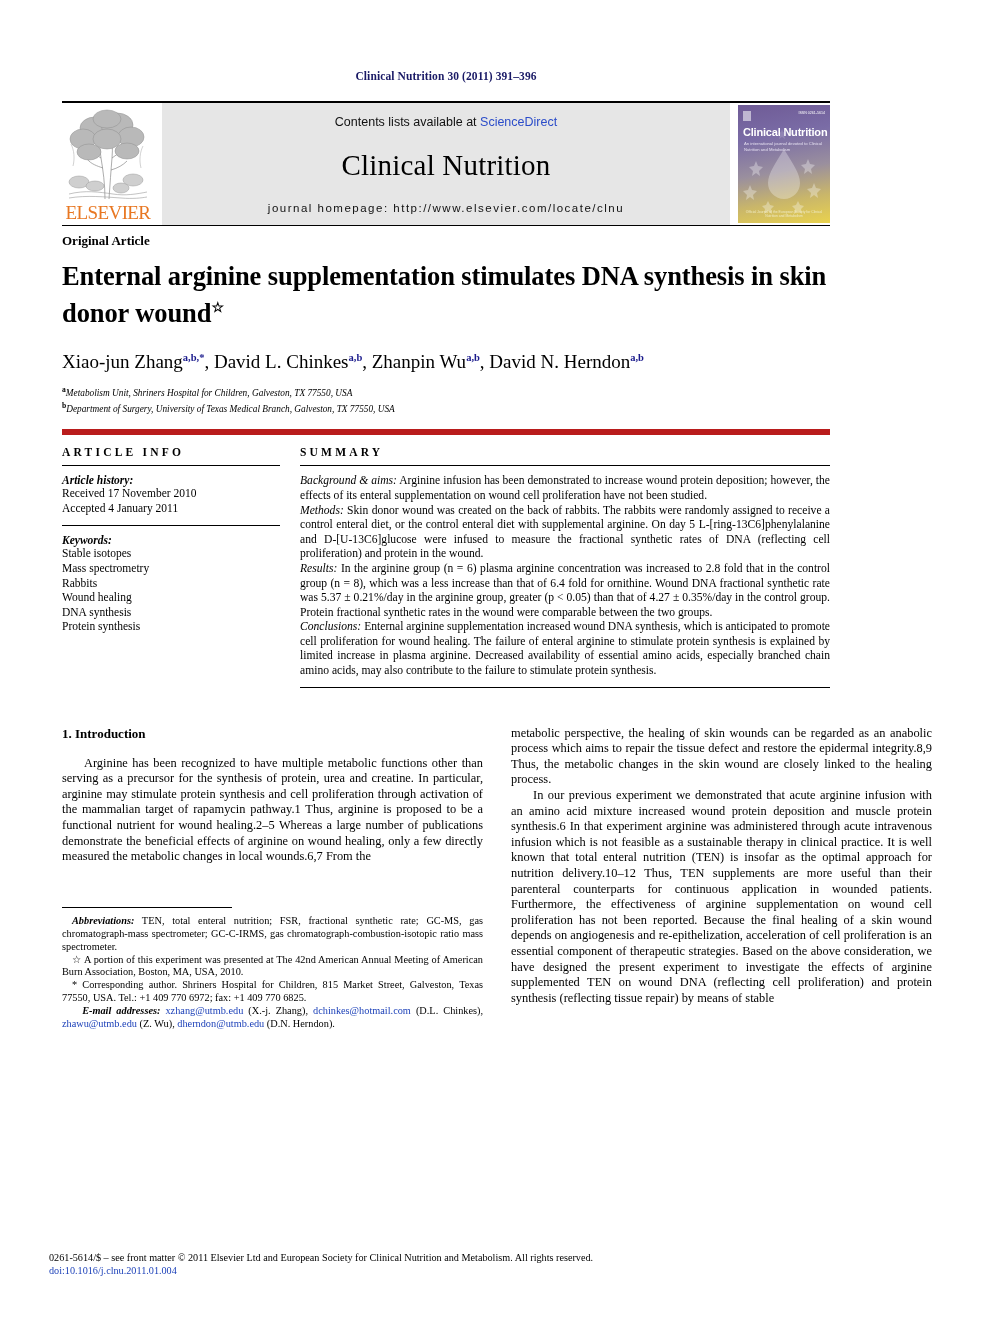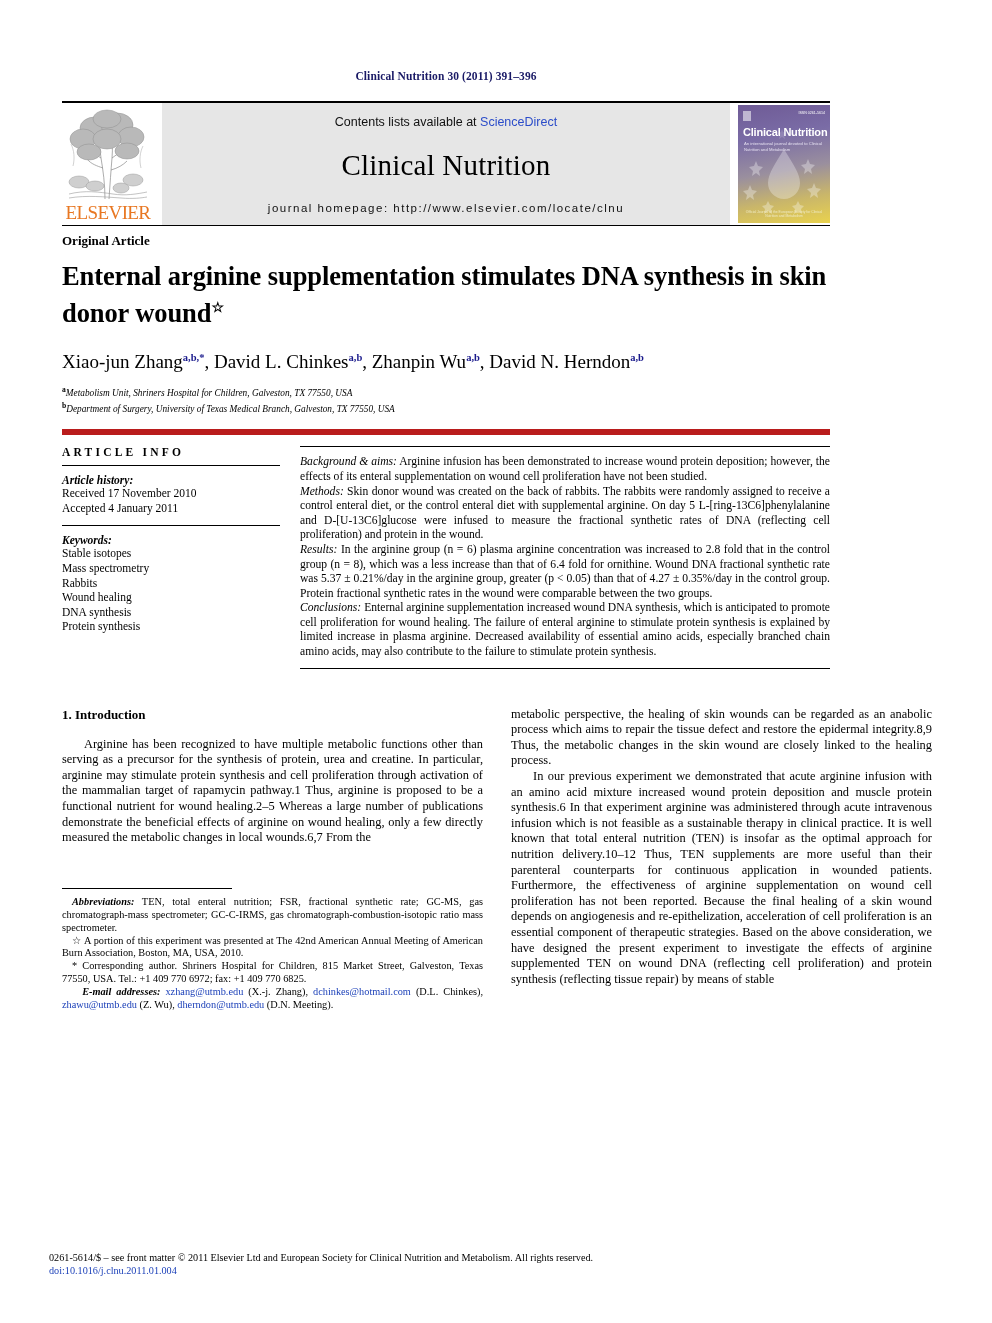--- a/index.html
+++ b/index.html
@@ -372,20 +372,21 @@
         <div class="kw-line">Stable isotopes</div>
         <div class="kw-line">Mass spectrometry</div>
         <div class="kw-line">Rabbits</div>
         <div class="kw-line">Wound healing</div>
         <div class="kw-line">DNA synthesis</div>
         <div class="kw-line">Protein synthesis</div>
       </div>
     </div>
 
     <div class="col-summary">
+      <div class="sec-head">SUMMARY</div>
       <div class="rule"></div>
       <div class="summary-body">
         <p><i>Background &amp; aims:</i><span> Arginine infusion has been demonstrated to increase wound protein deposition; however, the effects of its enteral supplementation on wound cell proliferation have not been studied.</span></p>
         <p><i>Methods:</i><span> Skin donor wound was created on the back of rabbits. The rabbits were randomly assigned to receive a control enteral diet, or the control enteral diet with supplemental arginine. On day 5 L-[ring-13C6]phenylalanine and D-[U-13C6]glucose were infused to measure the fractional synthetic rates of DNA (reflecting cell proliferation) and protein in the wound.</span></p>
         <p><i>Results:</i><span> In the arginine group (n = 6) plasma arginine concentration was increased to 2.8 fold that in the control group (n = 8), which was a less increase than that of 6.4 fold for ornithine. Wound DNA fractional synthetic rate was 5.37 ± 0.21%/day in the arginine group, greater (p &lt; 0.05) than that of 4.27 ± 0.35%/day in the control group. Protein fractional synthetic rates in the wound were comparable between the two groups.</span></p>
         <p><i>Conclusions:</i><span> Enternal arginine supplementation increased wound DNA synthesis, which is anticipated to promote cell proliferation for wound healing. The failure of enteral arginine to stimulate protein synthesis is explained by limited increase in plasma arginine. Decreased availability of essential amino acids, especially branched chain amino acids, may also contribute to the failure to stimulate protein synthesis.</span></p>
       </div>
       <div class="summary-rule-bottom"></div>
     </div>
   </div>
@@ -397,21 +398,21 @@
       <p class="para">Arginine has been recognized to have multiple metabolic functions other than serving as a precursor for the synthesis of protein, urea and creatine. In particular, arginine may stimulate protein synthesis and cell proliferation through activation of the mammalian target of rapamycin pathway.1 Thus, arginine is proposed to be a functional nutrient for wound healing.2–5 Whereas a large number of publications demonstrate the beneficial effects of arginine on wound healing, only a few directly measured the metabolic changes in local wounds.6,7 From the</p>
 
       <div class="footnotes"></div>
       <p class="fn fn-indent"><span class="lead">Abbreviations:</span><span> TEN, total enteral nutrition; FSR, fractional synthetic rate; GC-MS, gas chromatograph-mass spectrometer; GC-C-IRMS, gas chromatograph-combustion-isotopic ratio mass spectrometer.</span></p>
       <p class="fn fn-indent"><span class="mark">☆</span><span> A portion of this experiment was presented at The 42nd American Annual Meeting of American Burn Association, Boston, MA, USA, 2010.</span></p>
       <p class="fn fn-indent"><span class="mark">*</span><span> Corresponding author. Shriners Hospital for Children, 815 Market Street, Galveston, Texas 77550, USA. Tel.: +1 409 770 6972; fax: +1 409 770 6825.</span></p>
       <p class="fn">&nbsp;&nbsp;&nbsp;&nbsp;<span class="lead">E-mail addresses:</span>
         <span class="mail">xzhang@utmb.edu</span> <span>(X.-j. Zhang)</span>,
         <span class="mail">dchinkes@hotmail.com</span> <span>(D.L. Chinkes)</span>,
         <span class="mail">zhawu@utmb.edu</span> <span>(Z. Wu)</span>,
-        <span class="mail">dherndon@utmb.edu</span> <span>(D.N. Meeting)</span>.
+        <span class="mail">dherndon@utmb.edu</span> <span>(D.N. Herndon)</span>.
       </p>
     </div>
 
     <div class="bcol">
       <p class="para" style="text-indent:0">metabolic perspective, the healing of skin wounds can be regarded as an anabolic process which aims to repair the tissue defect and restore the epidermal integrity.8,9 Thus, the metabolic changes in the skin wound are closely linked to the healing process.</p>
       <p class="para">In our previous experiment we demonstrated that acute arginine infusion with an amino acid mixture increased wound protein deposition and muscle protein synthesis.6 In that experiment arginine was administered through acute intravenous infusion which is not feasible as a sustainable therapy in clinical practice. It is well known that total enteral nutrition (TEN) is insofar as the optimal approach for nutrition delivery.10–12 Thus, TEN supplements are more useful than their parenteral counterparts for continuous application in wounded patients. Furthermore, the effectiveness of arginine supplementation on wound cell proliferation has not been reported. Because the final healing of a skin wound depends on angiogenesis and re-epithelization, acceleration of cell proliferation is an essential component of therapeutic strategies. Based on the above consideration, we have designed the present experiment to investigate the effects of arginine supplemented TEN on wound DNA (reflecting cell proliferation) and protein synthesis (reflecting tissue repair) by means of stable</p>
     </div>
   </div>
 
   <div class="page-footer">

